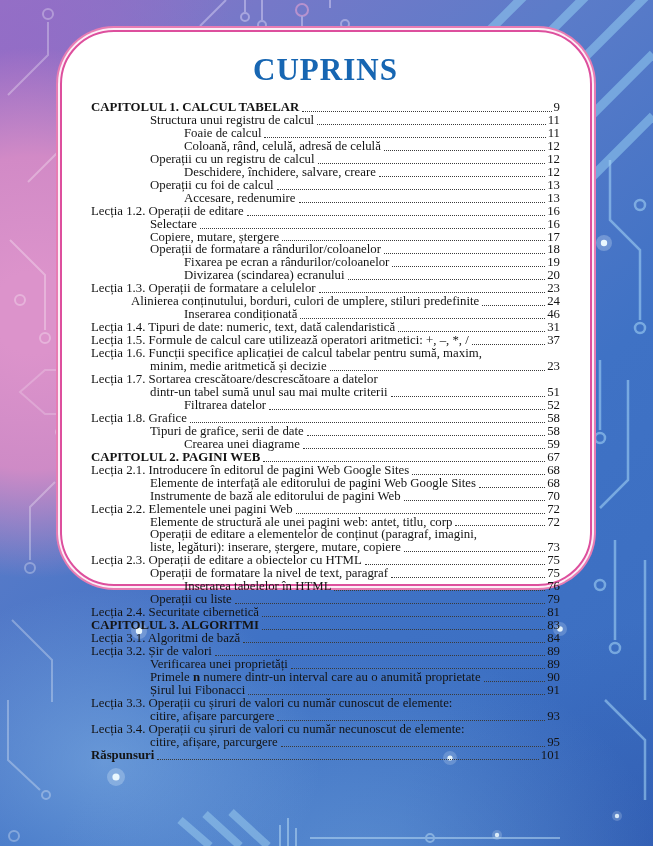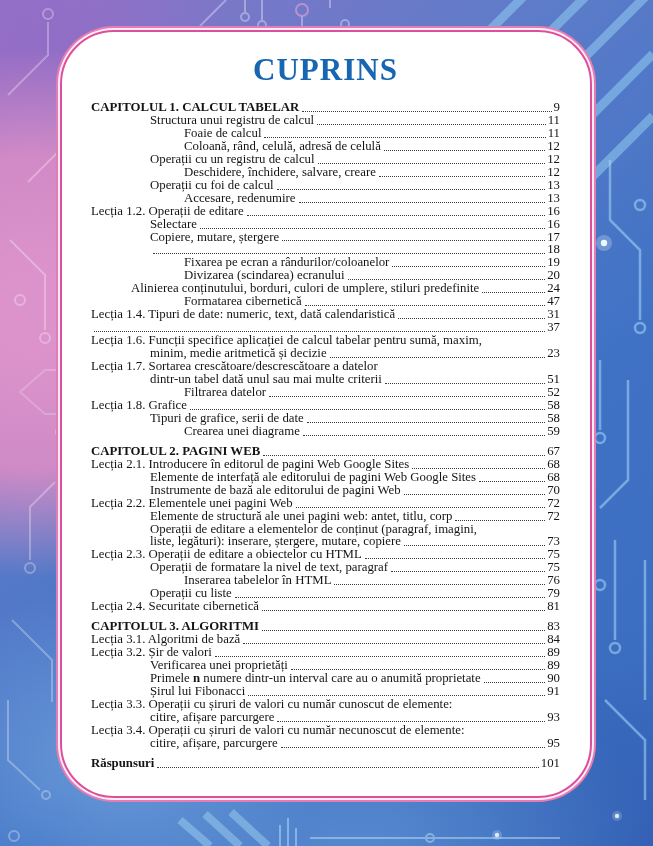--- a/index.html
+++ b/index.html
@@ -9,36 +9,36 @@
     background:
       radial-gradient(ellipse 300px 240px at 16% 90%, rgba(136,182,230,.55), rgba(136,182,230,0) 72%),
       radial-gradient(ellipse 420px 300px at 55% 102%, rgba(120,170,222,.45), rgba(120,170,222,0) 72%),
       radial-gradient(ellipse 330px 340px at 5% 37%, #dc93cb 12%, rgba(216,140,198,.92) 46%, rgba(190,125,200,0) 78%),
       radial-gradient(ellipse 300px 280px at 2% 8%, rgba(148,108,198,.95), rgba(148,108,198,0) 75%),
       radial-gradient(ellipse 340px 300px at 100% 100%, rgba(44,84,170,.55), rgba(44,84,170,0) 75%),
       linear-gradient(140deg,#9572c6 0%,#7678c8 16%,#5c7cc9 34%,#3f72c5 62%,#3a6dc0 100%);
   }
   .bg-svg{position:absolute;left:0;top:0;z-index:0;}
   .paper{
-    position:absolute;left:60px;top:30px;width:532px;height:768px;z-index:1;
+    position:absolute;left:60px;top:30px;width:532px;height:556px;z-index:1;
     background:#fff;border:2px solid #dd4f9d;border-radius:54px;
     box-shadow:0 0 0 2px #fdeef6, 0 0 0 4px #e77cb4;
     box-sizing:border-box;
   }
   .content{position:absolute;inset:0;padding:20px 30px 0 29px;}
   .title{
     text-align:center;margin:0 0 13px 0;
     color:#1766b2;font-size:31px;font-weight:bold;letter-spacing:1px;
   }
   .toc{display:block;}
   .row{
     display:flex;align-items:baseline;
     font-size:12.8px;line-height:12.95px;color:#141414;font-family:Liberation Serif, serif;
   }
-  .row.gap{margin-top:7px;justify-content:space-between;}
+  .row.gap{justify-content:space-between;}
   .ind0{padding-left:0;}
   .ind1{padding-left:59px;align-items:center;}
   .ind1s{padding-left:40px;justify-content:flex-end;}
   .ind2{padding-left:93px;}
   .txt{white-space:nowrap;}
   .txt.b, .b{font-weight:bold;}
   .lead{
     flex:1 1 auto;min-width:4px;align-self:flex-end;
     border-bottom:1.6px dotted #3a3a3a;margin:0 1px 2px 3px;
   }
@@ -198,65 +198,72 @@
           <span class="txt">Selectare</span>
           <span class="lead"></span>
           <span class="pg">16</span>
         </div>
         <div class="row ind1">
           <span class="txt">Copiere, mutare, ștergere</span>
           <span class="lead"></span>
           <span class="pg">17</span>
         </div>
         <div class="row ind1">
+          <span class="txt">Operații de formatare a rândurilor/coloanelor</span>
           <span class="lead"></span>
           <span class="pg">18</span>
         </div>
         <div class="row ind2">
           <span class="txt">Fixarea pe ecran a rândurilor/coloanelor</span>
           <span class="lead"></span>
           <span class="pg">19</span>
         </div>
         <div class="row ind2">
           <span class="txt">Divizarea (scindarea) ecranului</span>
           <span class="lead"></span>
           <span class="pg">20</span>
+        </div>
+        <div class="row ind0">
+          <span class="txt">Lecția 1.3. Operații de formatare a celulelor</span>
+          <span class="lead"></span>
+          <span class="pg">23</span>
         </div>
         <div class="row ind1s">
           <span class="txt">Alinierea conținutului, borduri, culori de umplere, stiluri predefinite</span>
           <span class="lead"></span>
           <span class="pg">24</span>
         </div>
         <div class="row ind2">
-          <span class="txt">Formatarea cibernetică</span>
-          <span class="lead"></span>
-          <span class="pg">47</span>
+          <span class="txt">Inserarea condiționată</span>
+          <span class="lead"></span>
+          <span class="pg">46</span>
         </div>
         <div class="row ind0">
           <span class="txt">Lecția 1.4. Tipuri de date: numeric, text, dată calendaristică</span>
           <span class="lead"></span>
           <span class="pg">31</span>
         </div>
         <div class="row ind0">
+          <span class="txt">Lecția 1.5. Formule de calcul care utilizează operatori aritmetici: +, –, *, /</span>
           <span class="lead"></span>
           <span class="pg">37</span>
         </div>
         <div class="row ind0">
           <span class="txt">Lecția 1.6. Funcții specifice aplicației de calcul tabelar pentru sumă, maxim,</span>
         </div>
         <div class="row ind1">
           <span class="txt">minim, medie aritmetică și decizie</span>
           <span class="lead"></span>
           <span class="pg">23</span>
         </div>
         <div class="row ind0">
           <span class="txt">Lecția 1.7. Sortarea crescătoare/descrescătoare a datelor</span>
         </div>
         <div class="row ind1">
-          <span class="txt">dintr-un tabel dată unul sau mai multe criterii</span>
+          <span class="txt">dintr-un tabel sumă unul sau mai multe criterii</span>
           <span class="lead"></span>
           <span class="pg">51</span>
         </div>
         <div class="row ind2">
           <span class="txt">Filtrarea datelor</span>
           <span class="lead"></span>
           <span class="pg">52</span>
         </div>
         <div class="row ind0">
           <span class="txt">Lecția 1.8. Grafice</span>

